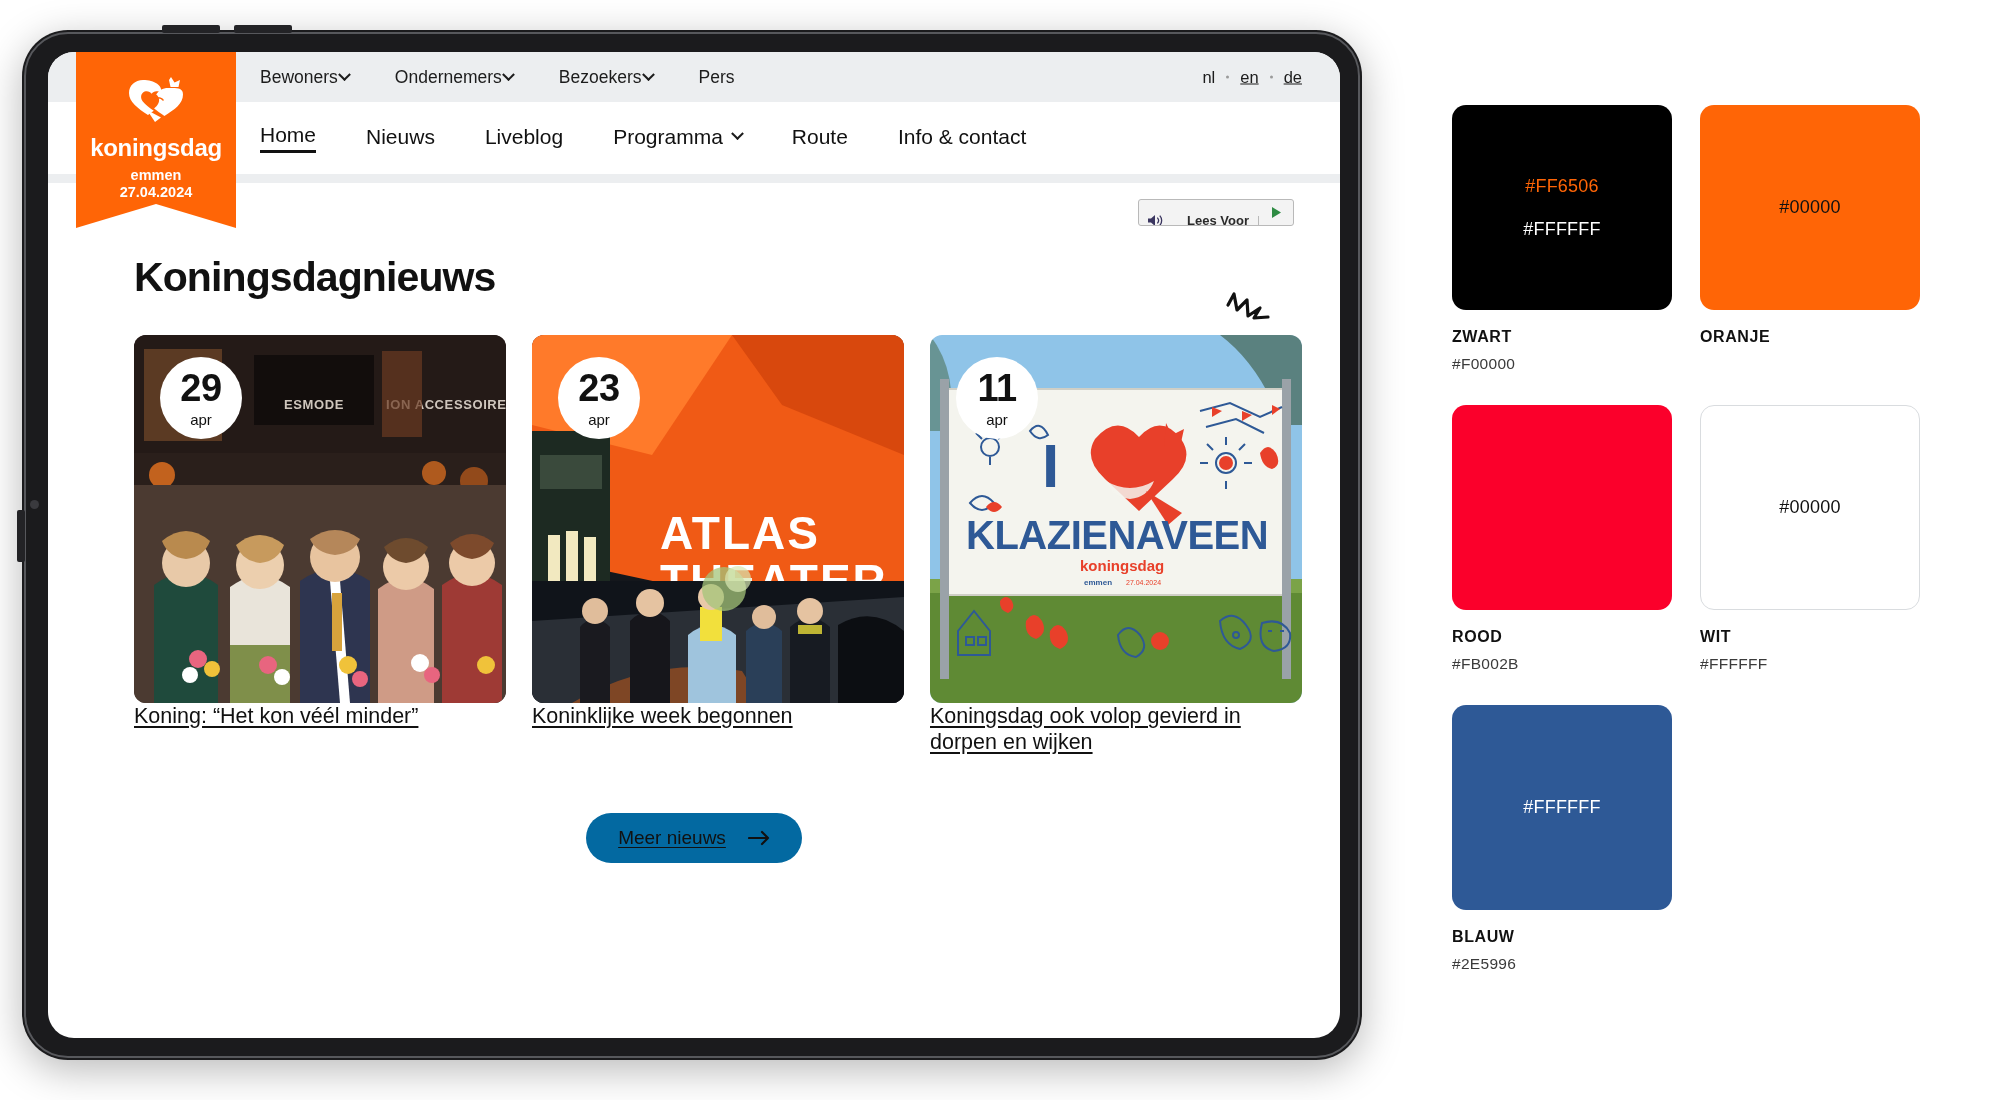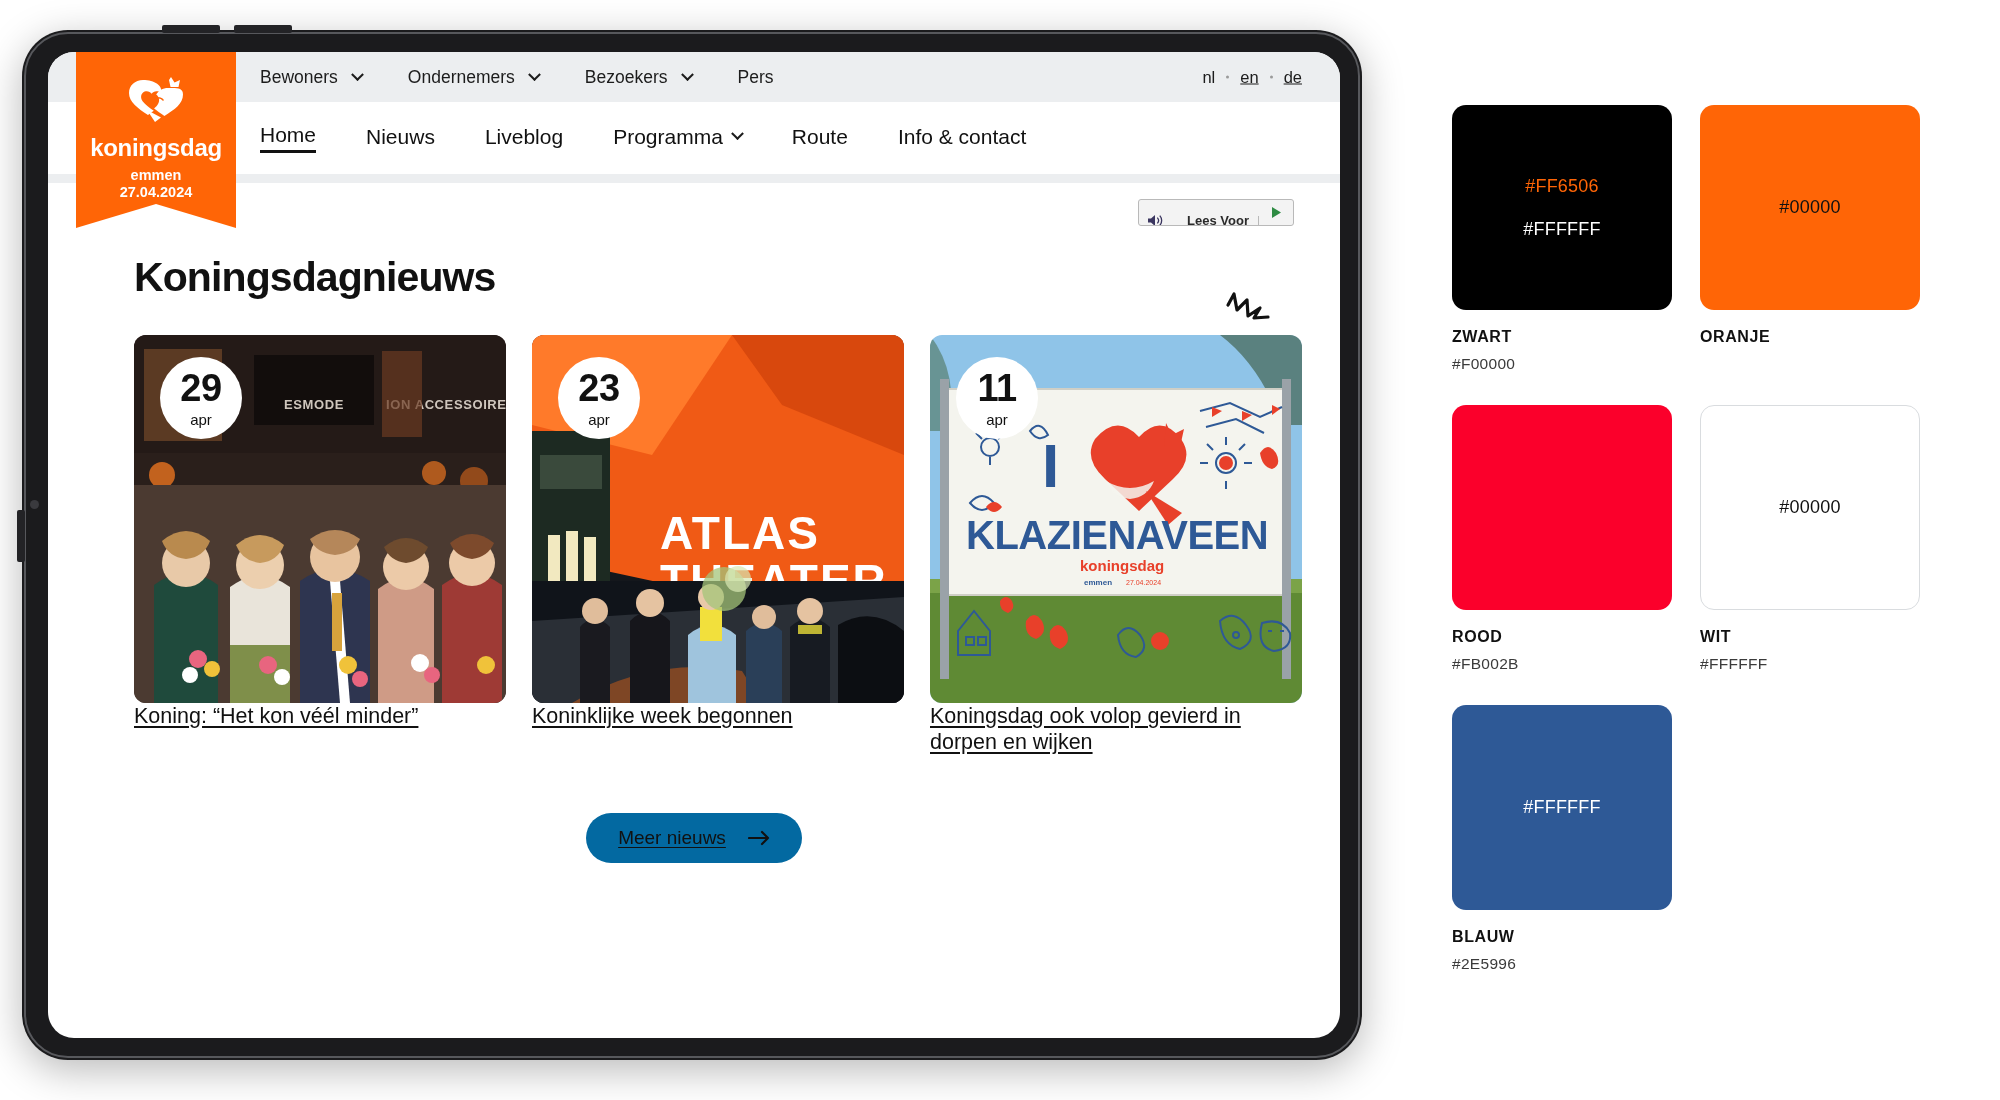--- a/index.html
+++ b/index.html
@@ -65,21 +65,21 @@
     align-items: center;
     padding-left: 212px;
     position: relative;
   }
   .topnav-item {
     font-size: 17.5px;
     color: #1c1c1c;
     margin-right: 46px;
     display: flex;
     align-items: center;
-    gap: 15px;
+    gap: 2px;
     cursor: pointer;
     white-space: nowrap;
   }
   .chev {
     width: 9px; height: 9px;
     border-right: 2px solid #1c1c1c;
     border-bottom: 2px solid #1c1c1c;
     transform: rotate(45deg) translate(-2px,-2px);
   }
   #lang-switcher {

